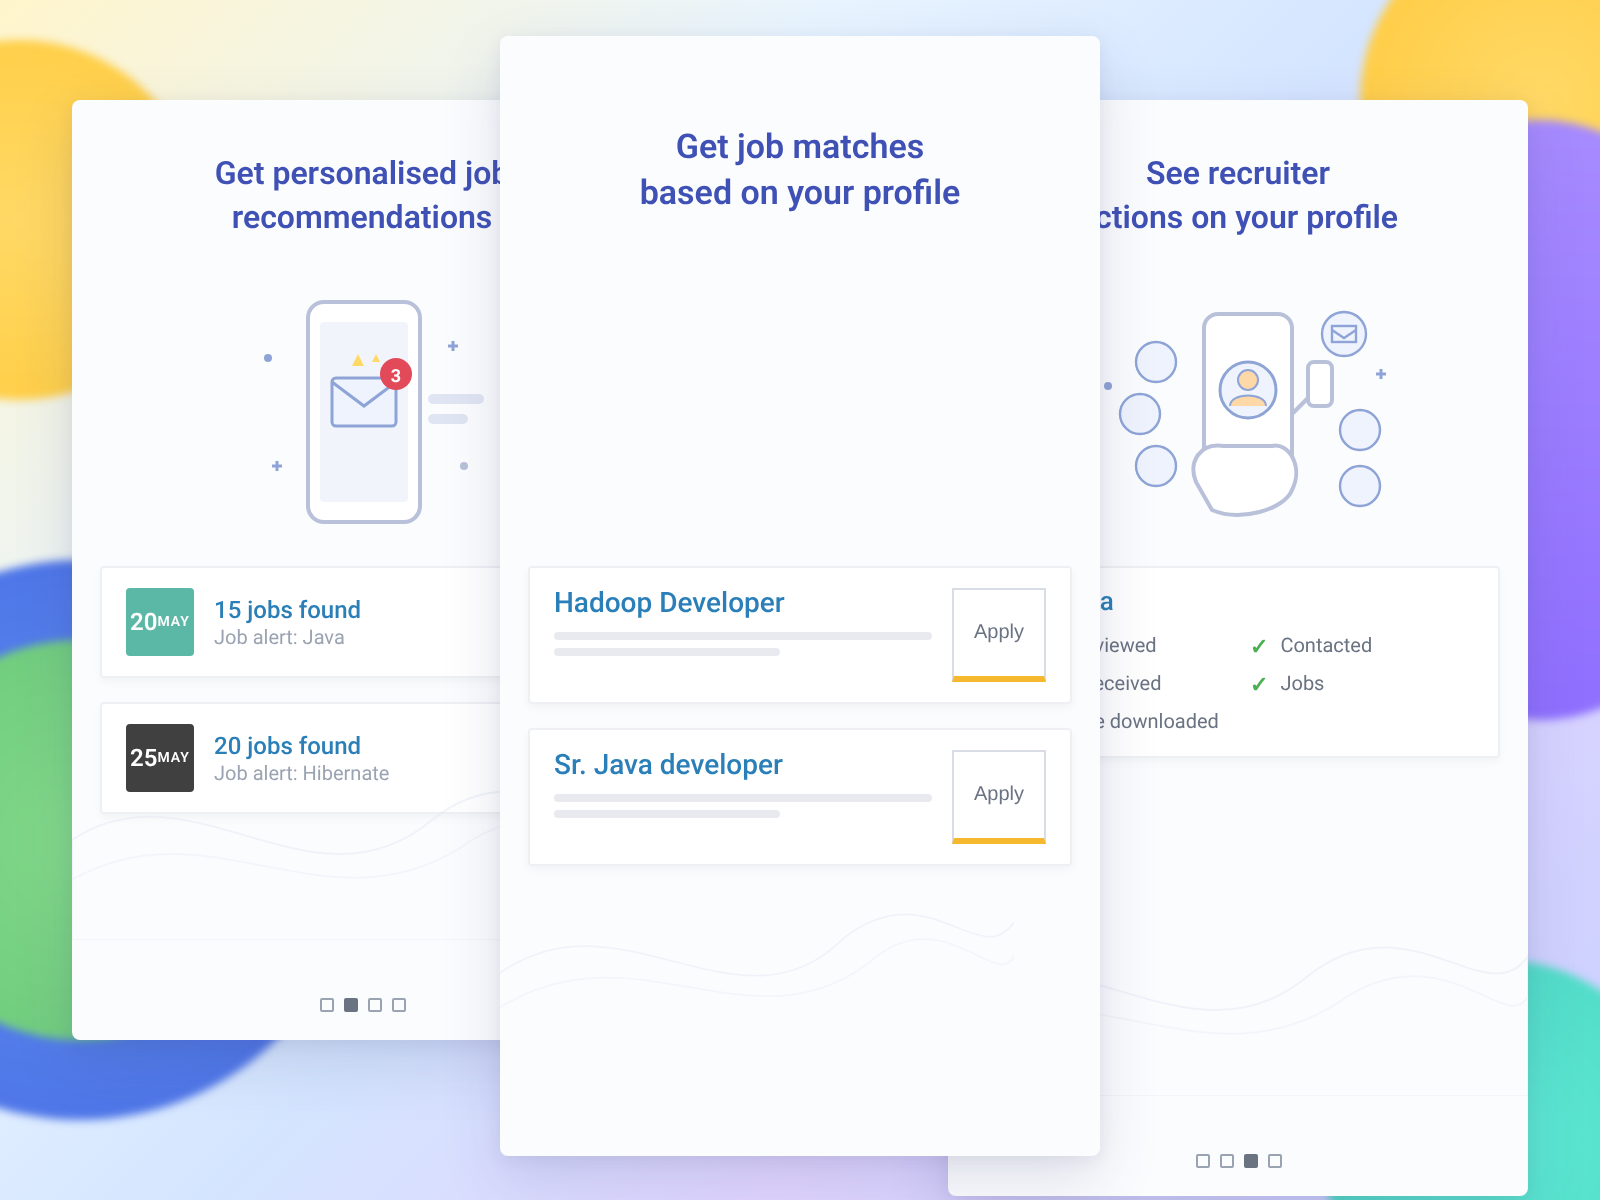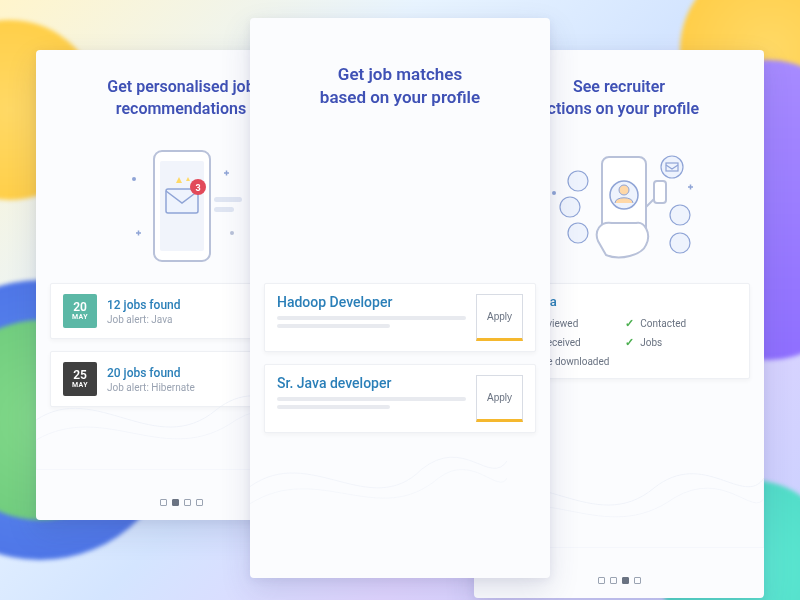--- a/index.html
+++ b/index.html
@@ -59,21 +59,21 @@
     border: 1px solid #eef0f4;
     border-radius: 2px;
     padding: 10px 12px;
     box-shadow: 0 2px 4px rgba(0,0,0,0.04);
   }
 
   
   .alert-card { display: flex; align-items: center; gap: 10px; }
   .date-chip {
     width: 34px; height: 34px;
-    display: flex; flex-direction: column; align-items: center; justify-content: center;
+    display: flex; flex-direction: row; align-items: center; justify-content: center;
     color: #fff; font-size: 8px; font-weight: 600;
     border-radius: 2px;
   }
   .date-chip .day { font-size: 12px; line-height: 1; }
   .date-chip .mon { font-size: 7px; letter-spacing: 0.5px; }
   .alert-info .alert-title { color: #2a7fb8; font-size: 12px; font-weight: 500; }
   .alert-info .alert-sub { color: #9aa3b2; font-size: 10px; margin-top: 2px; }
 
   
   .job-card { display: flex; justify-content: center; align-items: flex-start; gap: 10px; }
@@ -136,21 +136,21 @@
         <rect x="108" y="64" width="20" height="5" rx="2.5" fill="#dfe5f2"></rect>
       </svg>
     </div>
     <div class="cards">
       <div class="card alert-card">
         <div class="date-chip" style="background:#5cb8a6">
           <span class="day">20</span>
           <span class="mon">MAY</span>
         </div>
         <div class="alert-info">
-          <div class="alert-title">12 jobs found</div>
+          <div class="alert-title">15 jobs found</div>
           <div class="alert-sub">Job alert: Java</div>
         </div>
       </div>
       <div class="card alert-card">
         <div class="date-chip" style="background:#404040">
           <span class="day">25</span>
           <span class="mon">MAY</span>
         </div>
         <div class="alert-info">
           <div class="alert-title">20 jobs found</div>

